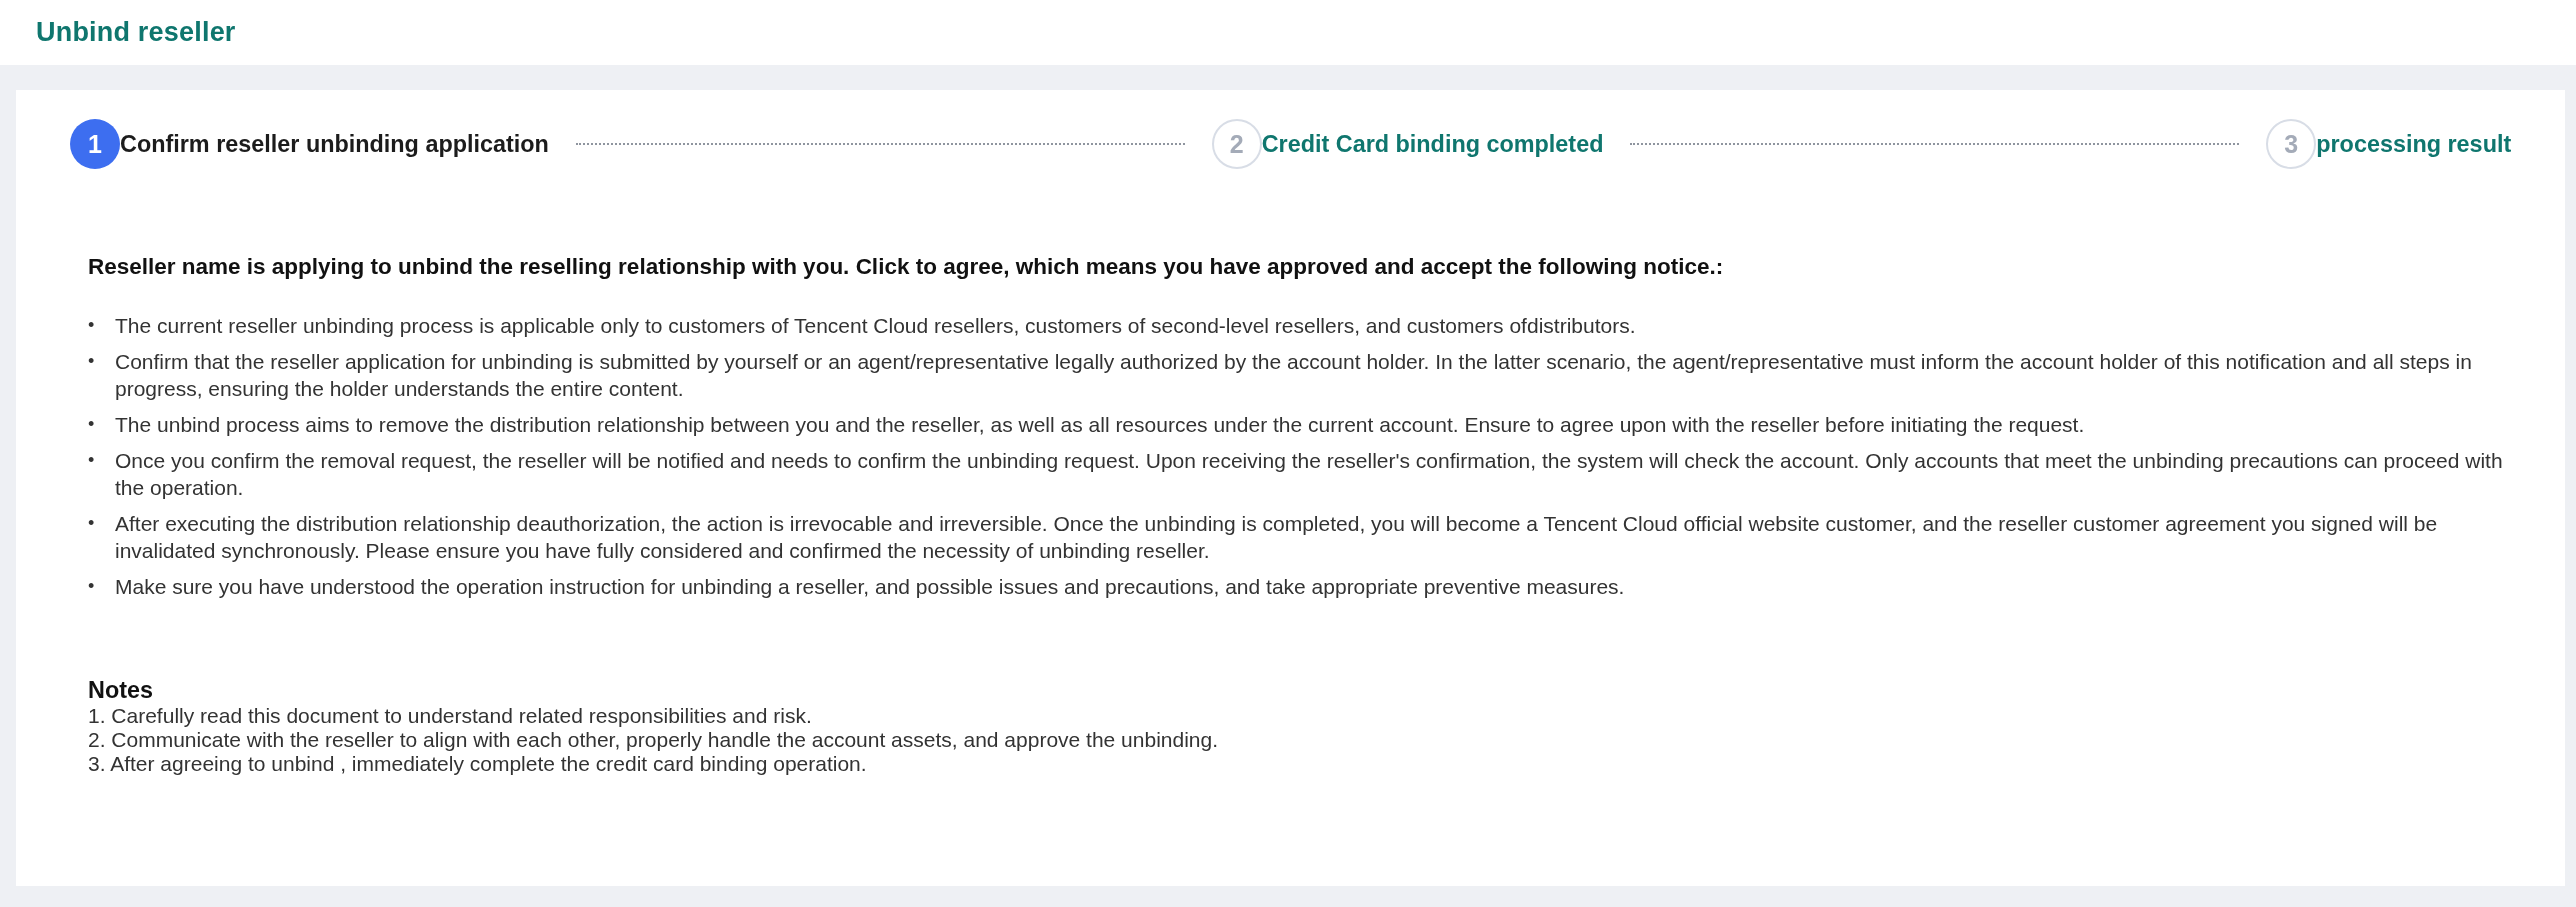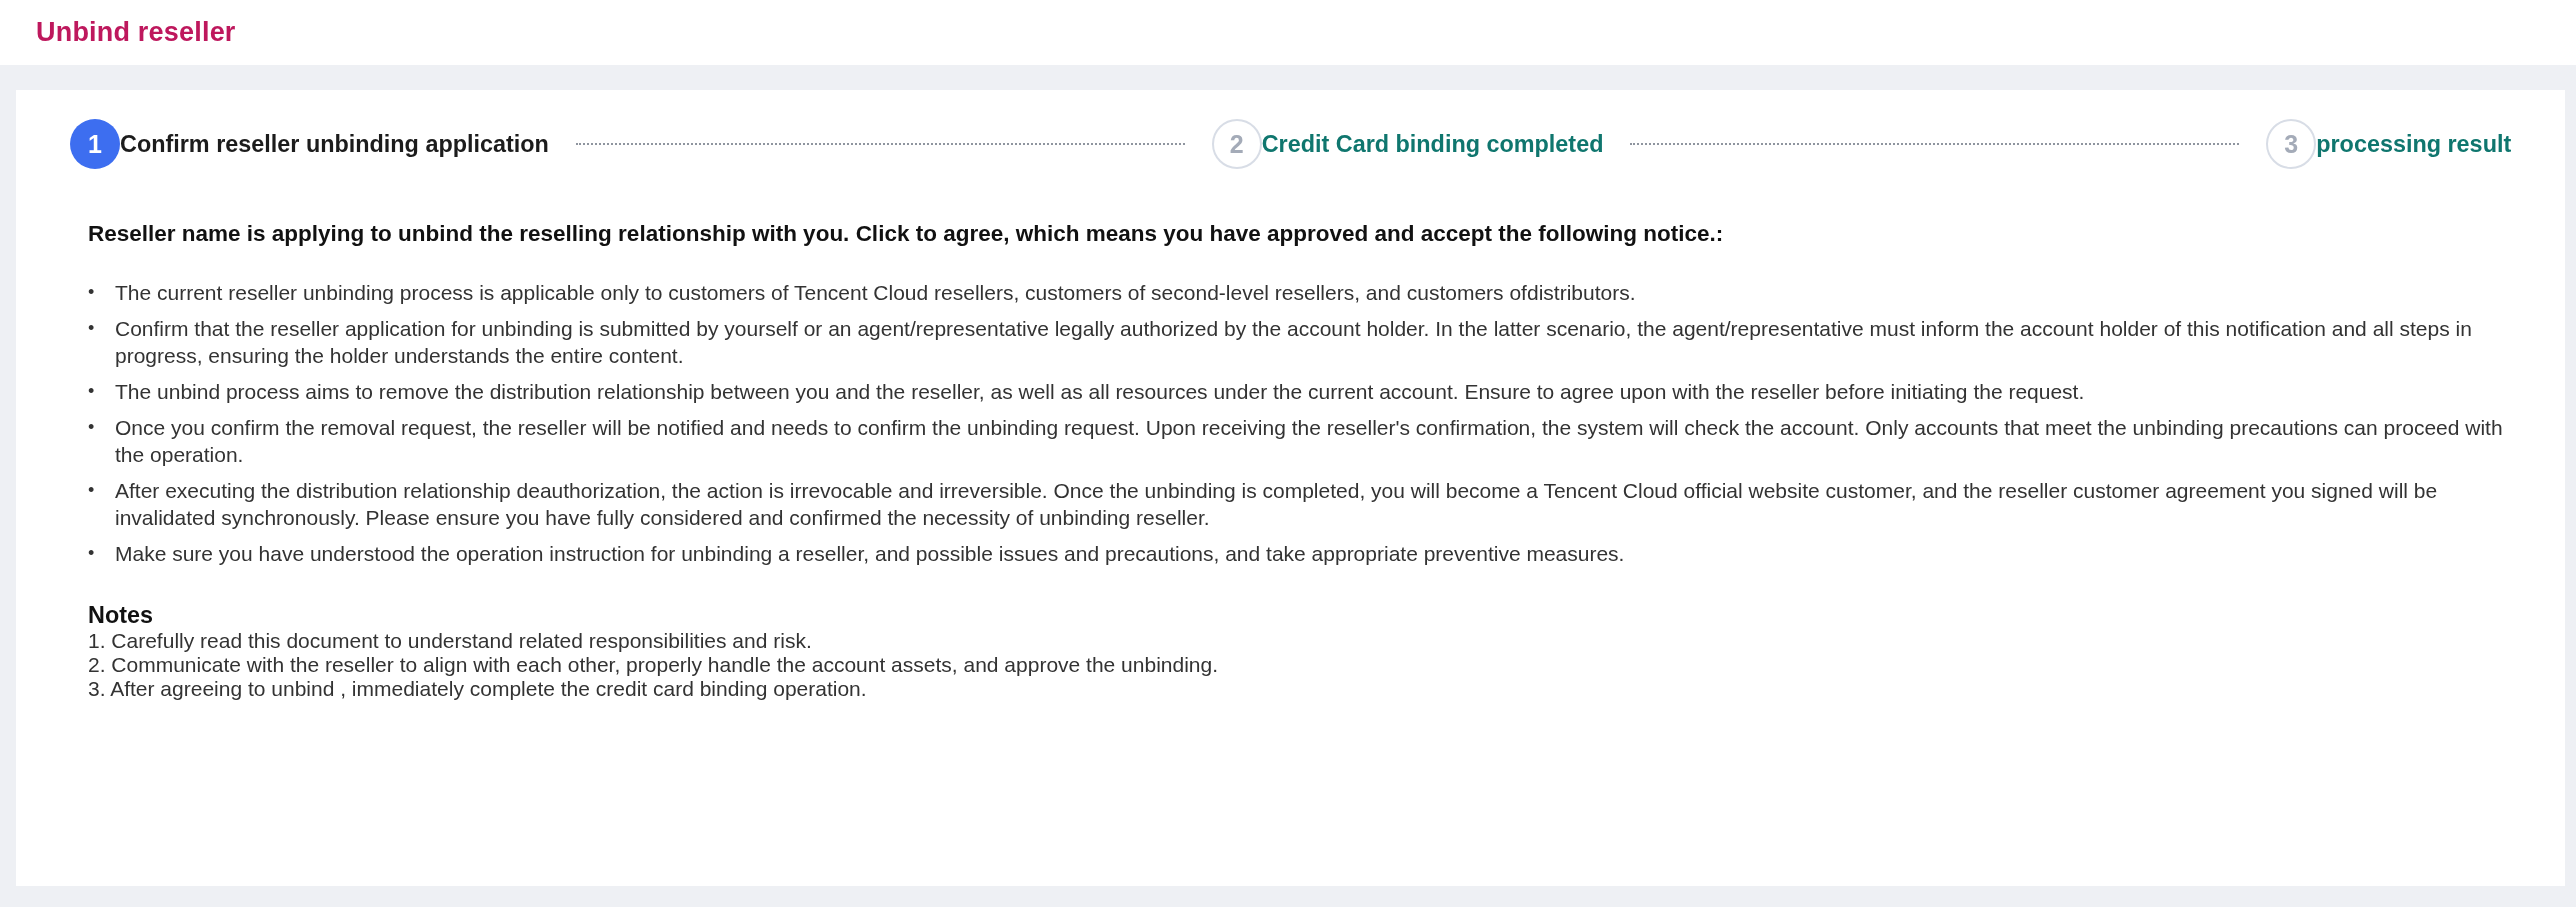--- a/index.html
+++ b/index.html
@@ -19,21 +19,21 @@
     background: #ffffff;
     height: 65px;
     display: flex;
     align-items: center;
     padding: 0 36px;
     box-sizing: border-box;
   }
   .page-title {
     font-size: 27px;
     font-weight: 700;
-    color: #be185d;
+    color: #0f766e;
     letter-spacing: 0.2px;
   }
 
   
   .card {
     background: #ffffff;
     margin: 25px 10.8px 0 16px;
     height: 796px;
     box-sizing: border-box;
     padding: 27px 54px 0 54px;
@@ -81,21 +81,21 @@
   .connector {
     flex: 1 1 auto;
     height: 0;
     border-top: 2.7px dotted #8f959f;
     margin: 0 27px;
   }
 
   
   .content { padding-left: 18px; }
   .notice-heading {
-    margin-top: 50px;
+    margin-top: 83px;
     font-size: 22.5px;
     font-weight: 700;
     color: #111111;
   }
   .bullets {
     list-style: none;
     margin: 32px 0 0 0;
     padding: 0;
   }
   .bullet {
@@ -110,21 +110,21 @@
   .bullet .dot {
     flex: 0 0 27px;
     color: #333333;
     font-size: 18px;
     line-height: 27px;
   }
   .bullet .bullet-text { flex: 1 1 auto; }
 
   
   .notes-heading {
-    margin-top: 35px;
+    margin-top: 77px;
     font-size: 23.4px;
     font-weight: 700;
     color: #111111;
   }
   .note-item {
     font-size: 21px;
     color: #333333;
   }
   .note-item:first-of-type { margin-top: 45px; }
 </style>

